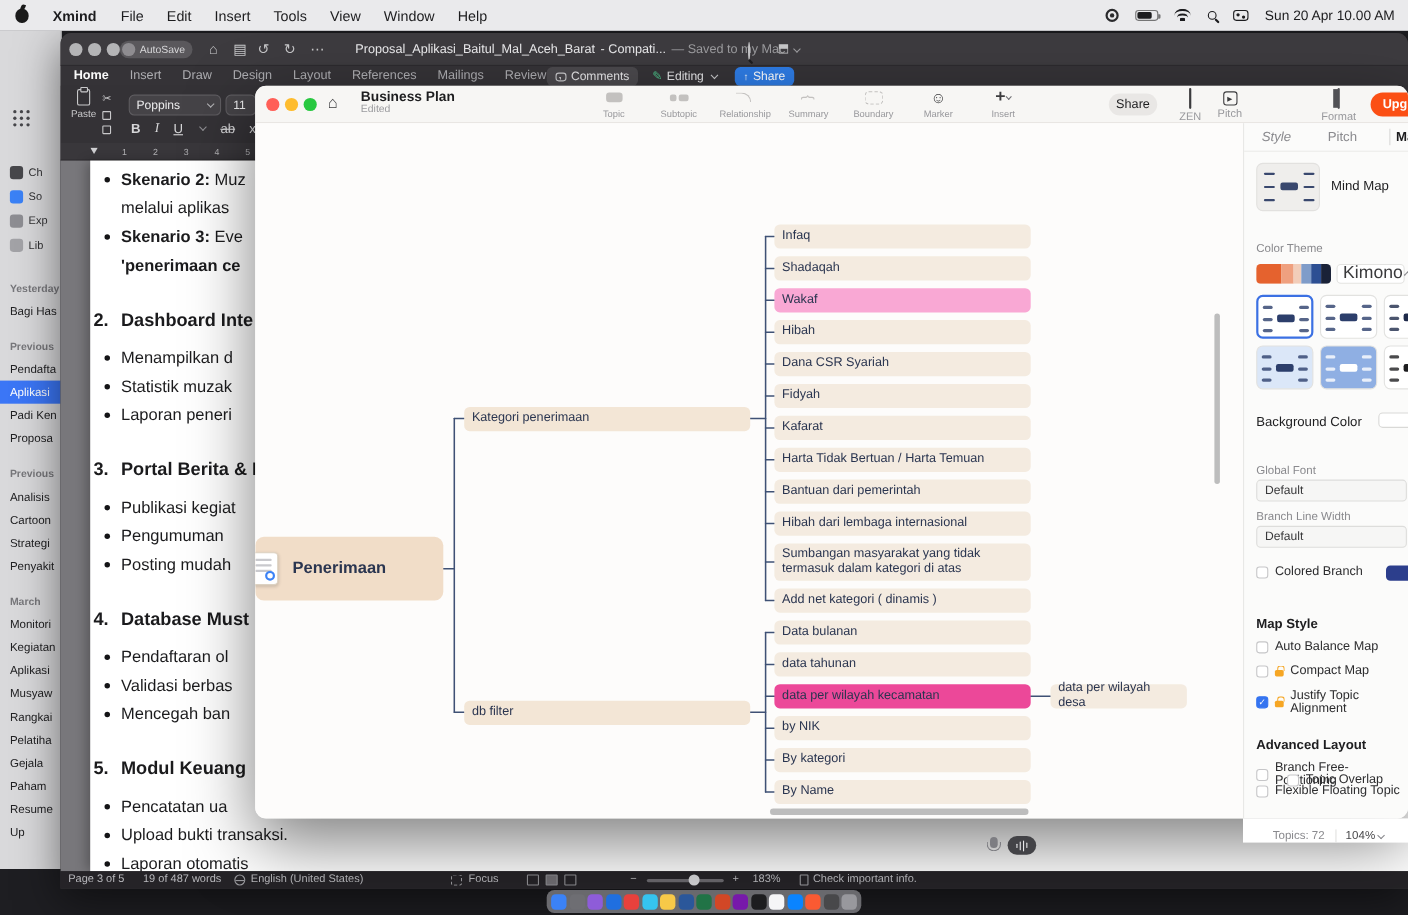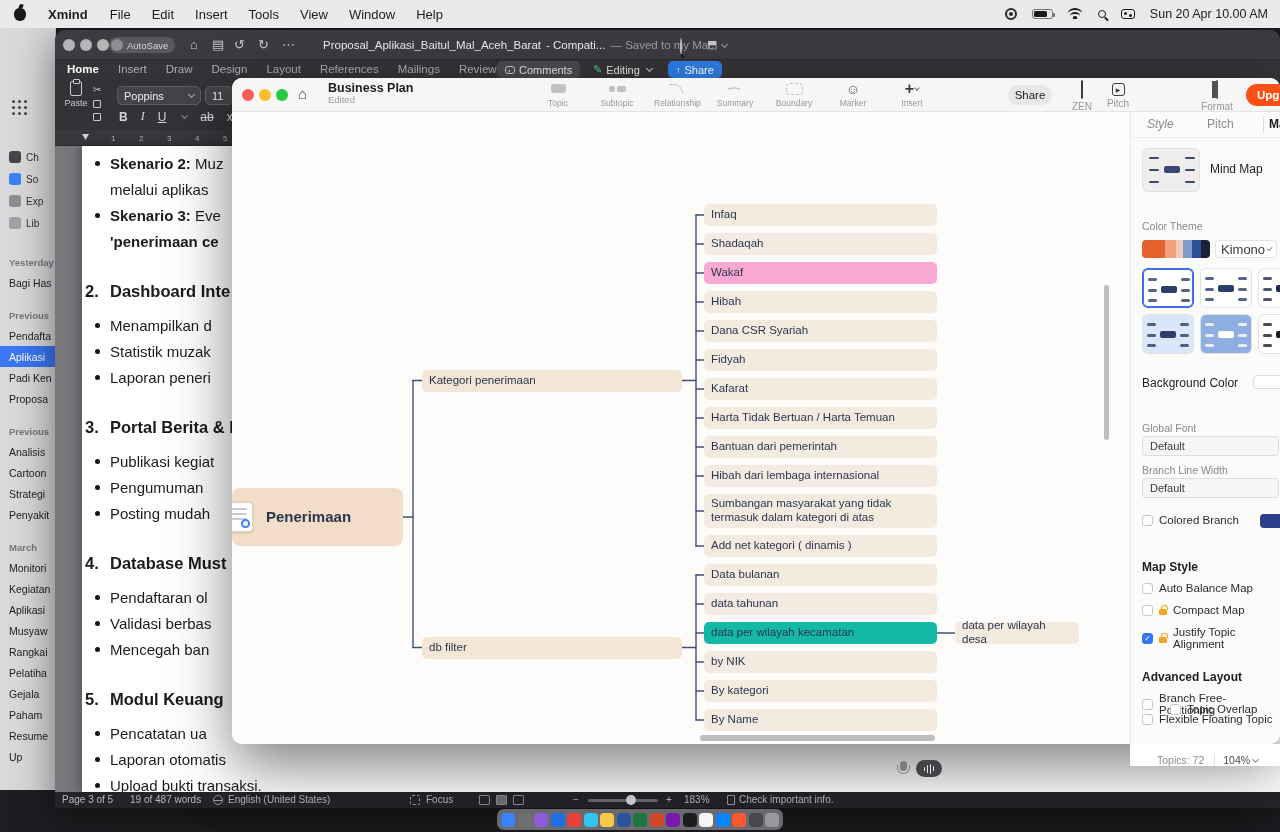--- a/index.html
+++ b/index.html
@@ -139,21 +139,21 @@
   .p-tabs{position:absolute;left:0;top:0;right:0;height:26px;border-bottom:1px solid #ececea;font-size:12px;color:#8a8a8e}
   .p-tab{position:absolute;top:5px}
   .p-tab.active{color:#1d1d1f;font-weight:700}
   .p-tabdiv{position:absolute;left:132px;top:5px;height:15px;border-left:1px solid #d9d9d7}
   .p-thumb{position:absolute;left:11px;top:36px;width:58px;height:44px;background:#efeeec;border:1px solid #e2e1df;border-radius:6px}
   .p-thumb i{position:absolute;background:#39486e;border-radius:2px}
   .p-structure{position:absolute;left:79px;top:50px;font-size:12px;color:#1d1d1f}
   .p-graylbl{position:absolute;left:11px;font-size:10.5px;color:#8a8a8e}
   .p-swatchbar{position:absolute;left:11px;top:128px;width:68px;height:18px;border-radius:4px;overflow:hidden;display:flex}
   .p-swatchbar i{height:100%}
-  .p-themedrop{position:absolute;left:84px;top:128px;width:62px;height:18px;display:flex;align-items:center;justify-content:space-between;padding:0 5px;font-size:13px;color:#3a3a3c;border:1px solid #e3e3e1;border-radius:4px;background:#fff}
+  .p-themedrop{position:absolute;left:84px;top:128px;width:62px;height:18px;display:flex;align-items:center;justify-content:space-between;padding:0 5px;font-size:16px;color:#3a3a3c;border:1px solid #e3e3e1;border-radius:4px;background:#fff}
   .tile{position:absolute;width:52px;height:40px;border-radius:6px;border:1px solid #e2e2e0;overflow:hidden}
   .tile.sel{border:2px solid #3b70e3}
   .tile i{position:absolute;border-radius:2px}
   .p-row{position:absolute;left:11px;display:flex;align-items:center;gap:6px;font-size:11.5px;color:#2c2c2e}
   .p-lbl12{font-size:12px;color:#1d1d1f}
   .p-head{position:absolute;left:11px;font-size:12px;font-weight:700;color:#1d1d1f}
   .p-select{position:absolute;left:11px;width:137px;height:20px;background:#f6f6f5;border:1px solid #dddddb;border-radius:4px;display:flex;align-items:center;padding-left:7px;font-size:11px;color:#3a3a3c}
   .cb{width:11px;height:11px;border:1.2px solid #c6c6c8;border-radius:3px;background:#fff;flex:none;display:flex;align-items:center;justify-content:center}
   .cb.on{background:#3574f0;border-color:#3574f0;color:#fff;font-size:8px}
   .lock{width:8px;height:6px;background:#f6a623;border-radius:1.5px;position:relative;margin-top:3px;flex:none}
@@ -351,22 +351,22 @@
           <div class="dl dl-heading"><span class="dl-num">3.</span><span>Portal Berita &amp; I</span></div>
           <div class="dl dl-bullet"><span class="dl-dot"></span><span>Publikasi kegiat</span></div>
           <div class="dl dl-bullet"><span class="dl-dot"></span><span>Pengumuman</span></div>
           <div class="dl dl-bullet"><span class="dl-dot"></span><span>Posting mudah</span></div>
           <div class="dl dl-heading"><span class="dl-num">4.</span><span>Database Must</span></div>
           <div class="dl dl-bullet"><span class="dl-dot"></span><span>Pendaftaran ol</span></div>
           <div class="dl dl-bullet"><span class="dl-dot"></span><span>Validasi berbas</span></div>
           <div class="dl dl-bullet"><span class="dl-dot"></span><span>Mencegah ban</span></div>
           <div class="dl dl-heading"><span class="dl-num">5.</span><span>Modul Keuang</span></div>
           <div class="dl dl-bullet"><span class="dl-dot"></span><span>Pencatatan ua</span></div>
+          <div class="dl dl-bullet"><span class="dl-dot"></span><span>Upload bukti transaksi.</span></div>
           <div class="dl dl-bullet"><span class="dl-dot"></span><span>Laporan otomatis</span></div>
-          <div class="dl dl-bullet"><span class="dl-dot"></span><span>Upload bukti transaksi.</span></div>
         </div>
     </div>
   </div>
 
   <div class="w-status">
     <span class="ws" style="left:7px">Page 3 of 5</span>
     <span class="ws" style="left:75px">19 of 487 words</span>
     <span class="proof" style="left:158px"></span>
     <span class="ws" style="left:173px">English (United States)</span>
     <span class="focus-ic" style="left:355px"></span>
@@ -485,21 +485,21 @@
         <div class="mm-box" style="left: 472px; top: 237px; width: 233px; height: 22px; background: rgb(244, 235, 224); color: rgb(42, 53, 80);">Fidyah</div>
         <div class="mm-box" style="left: 472px; top: 266px; width: 233px; height: 22px; background: rgb(244, 235, 224); color: rgb(42, 53, 80);">Kafarat</div>
         <div class="mm-box" style="left: 472px; top: 295px; width: 233px; height: 22px; background: rgb(244, 235, 224); color: rgb(42, 53, 80);">Harta Tidak Bertuan / Harta Temuan</div>
         <div class="mm-box" style="left: 472px; top: 324px; width: 233px; height: 22px; background: rgb(244, 235, 224); color: rgb(42, 53, 80);">Bantuan dari pemerintah</div>
         <div class="mm-box" style="left: 472px; top: 353px; width: 233px; height: 22px; background: rgb(244, 235, 224); color: rgb(42, 53, 80);">Hibah dari lembaga internasional</div>
         <div class="mm-box" style="left: 472px; top: 382px; width: 233px; height: 34px; background: rgb(244, 235, 224); color: rgb(42, 53, 80);">Sumbangan masyarakat yang tidak termasuk dalam kategori di atas</div>
         <div class="mm-box" style="left: 472px; top: 423px; width: 233px; height: 22px; background: rgb(244, 235, 224); color: rgb(42, 53, 80);">Add net kategori ( dinamis )</div>
         <div class="mm-box" style="left: 190px; top: 258px; width: 260px; height: 22px; background: rgb(243, 230, 214); color: rgb(42, 53, 80);">Kategori penerimaan</div>
         <div class="mm-box" style="left: 472px; top: 452px; width: 233px; height: 22px; background: rgb(244, 235, 224); color: rgb(42, 53, 80);">Data bulanan</div>
         <div class="mm-box" style="left: 472px; top: 481px; width: 233px; height: 22px; background: rgb(244, 235, 224); color: rgb(42, 53, 80);">data tahunan</div>
-        <div class="mm-box" style="left: 472px; top: 510px; width: 233px; height: 22px; background: #14b8a6; color: rgb(42, 53, 80);">data per wilayah kecamatan</div>
+        <div class="mm-box" style="left: 472px; top: 510px; width: 233px; height: 22px; background: #ec4899; color: rgb(42, 53, 80);">data per wilayah kecamatan</div>
         <div class="mm-box" style="left: 723px; top: 510px; width: 124px; height: 22px; background: rgb(244, 235, 224); color: rgb(42, 53, 80);">data per wilayah desa</div>
         <div class="mm-box" style="left: 472px; top: 539px; width: 233px; height: 22px; background: rgb(244, 235, 224); color: rgb(42, 53, 80);">by NIK</div>
         <div class="mm-box" style="left: 472px; top: 568px; width: 233px; height: 22px; background: rgb(244, 235, 224); color: rgb(42, 53, 80);">By kategori</div>
         <div class="mm-box" style="left: 472px; top: 597px; width: 233px; height: 22px; background: rgb(244, 235, 224); color: rgb(42, 53, 80);">By Name</div>
         <div class="mm-box" style="left: 190px; top: 525px; width: 260px; height: 22px; background: rgb(243, 230, 214); color: rgb(42, 53, 80);">db filter</div>
       </div>
     <span class="x-vscroll" style="left:872px;top:173px;height:155px"></span>
     <span class="x-hscroll" style="left:468px;top:623px;width:235px"></span>
   </div>
 

